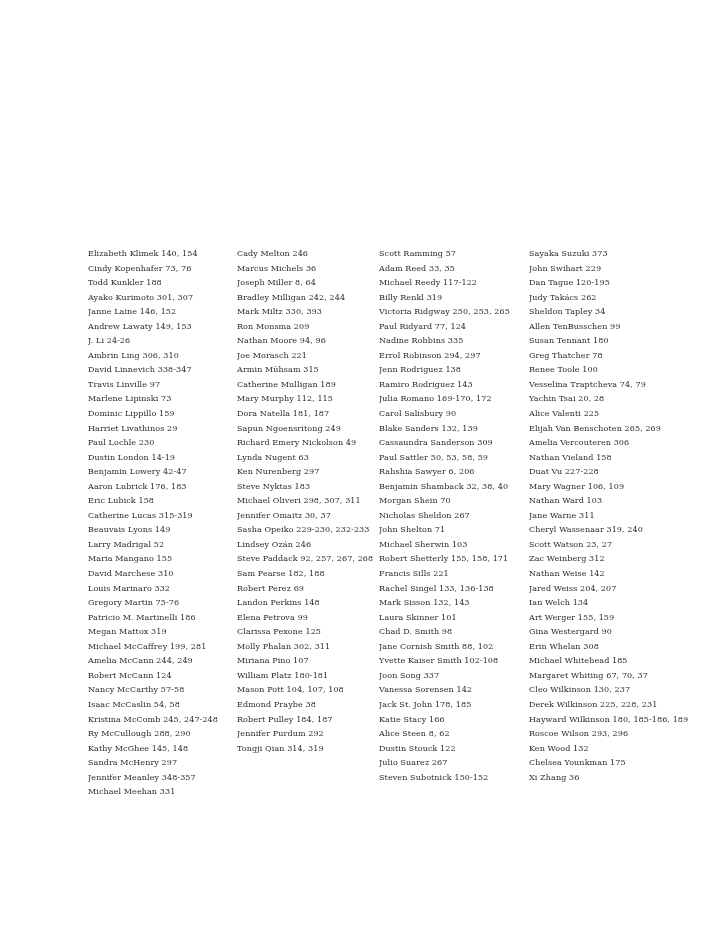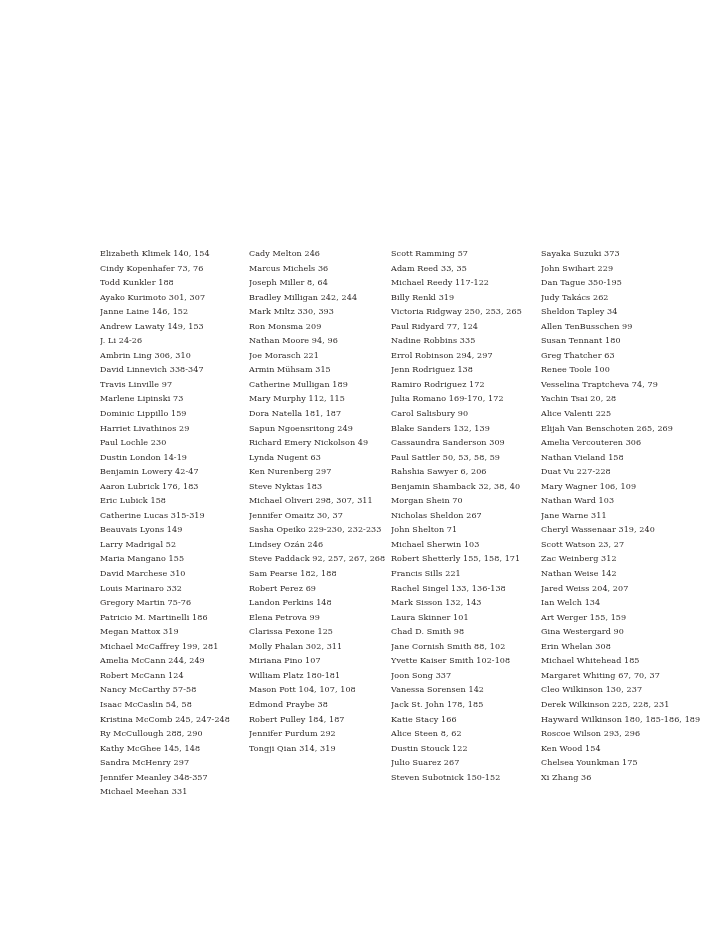--- a/index.html
+++ b/index.html
@@ -21,21 +21,20 @@
     background: #ffffff;
   }
   .index-block {
     position: absolute;
     left: 88px;
     top: 247px;
     width: 600px;
     display: grid;
     grid-template-columns: 149px 142px 150px 159px;
     align-items: start;
-    margin-left: 12px;
   }
   .index-col {
     display: block;
   }
   .index-entry {
     font-size: 8px;
     line-height: 14.55px;
     color: #2e2a28;
     letter-spacing: 0.1px;
     white-space: nowrap;
@@ -127,21 +126,21 @@
     <div class="index-col">
         <div class="index-entry">Scott Ramming 57</div>
         <div class="index-entry">Adam Reed 33, 35</div>
         <div class="index-entry">Michael Reedy 117-122</div>
         <div class="index-entry">Billy Renkl 319</div>
         <div class="index-entry">Victoria Ridgway 250, 253, 265</div>
         <div class="index-entry">Paul Ridyard 77, 124</div>
         <div class="index-entry">Nadine Robbins 335</div>
         <div class="index-entry">Errol Robinson 294, 297</div>
         <div class="index-entry">Jenn Rodriguez 138</div>
-        <div class="index-entry">Ramiro Rodriguez 172</div>
+        <div class="index-entry">Ramiro Rodriguez 143</div>
         <div class="index-entry">Julia Romano 169-170, 172</div>
         <div class="index-entry">Carol Salisbury 90</div>
         <div class="index-entry">Blake Sanders 132, 139</div>
         <div class="index-entry">Cassaundra Sanderson 309</div>
         <div class="index-entry">Paul Sattler 50, 53, 58, 59</div>
         <div class="index-entry">Rahshia Sawyer 6, 206</div>
         <div class="index-entry">Benjamin Shamback 32, 38, 40</div>
         <div class="index-entry">Morgan Shein 70</div>
         <div class="index-entry">Nicholas Sheldon 267</div>
         <div class="index-entry">John Shelton 71</div>
@@ -159,26 +158,26 @@
         <div class="index-entry">Jack St. John 178, 185</div>
         <div class="index-entry">Katie Stacy 166</div>
         <div class="index-entry">Alice Steen 8, 62</div>
         <div class="index-entry">Dustin Stouck 122</div>
         <div class="index-entry">Julio Suarez 267</div>
         <div class="index-entry">Steven Subotnick 150-152</div>
       </div>
     <div class="index-col">
         <div class="index-entry">Sayaka Suzuki 373</div>
         <div class="index-entry">John Swihart 229</div>
-        <div class="index-entry">Dan Tague 350-195</div>
+        <div class="index-entry">Dan Tague 120-195</div>
         <div class="index-entry">Judy Takács 262</div>
         <div class="index-entry">Sheldon Tapley 34</div>
         <div class="index-entry">Allen TenBusschen 99</div>
         <div class="index-entry">Susan Tennant 180</div>
-        <div class="index-entry">Greg Thatcher 63</div>
+        <div class="index-entry">Greg Thatcher 78</div>
         <div class="index-entry">Renee Toole 100</div>
         <div class="index-entry">Vesselina Traptcheva 74, 79</div>
         <div class="index-entry">Yachin Tsai 20, 28</div>
         <div class="index-entry">Alice Valenti 225</div>
         <div class="index-entry">Elijah Van Benschoten 265, 269</div>
         <div class="index-entry">Amelia Vercouteren 306</div>
         <div class="index-entry">Nathan Vieland 158</div>
         <div class="index-entry">Duat Vu 227-228</div>
         <div class="index-entry">Mary Wagner 106, 109</div>
         <div class="index-entry">Nathan Ward 103</div>
@@ -191,18 +190,18 @@
         <div class="index-entry">Ian Welch 134</div>
         <div class="index-entry">Art Werger 155, 159</div>
         <div class="index-entry">Gina Westergard 90</div>
         <div class="index-entry">Erin Whelan 308</div>
         <div class="index-entry">Michael Whitehead 185</div>
         <div class="index-entry">Margaret Whiting 67, 70, 37</div>
         <div class="index-entry">Cleo Wilkinson 130, 237</div>
         <div class="index-entry">Derek Wilkinson 225, 228, 231</div>
         <div class="index-entry">Hayward Wilkinson 180, 185-186, 189, 294</div>
         <div class="index-entry">Roscoe Wilson 293, 296</div>
-        <div class="index-entry">Ken Wood 154</div>
+        <div class="index-entry">Ken Wood 132</div>
         <div class="index-entry">Chelsea Younkman 175</div>
         <div class="index-entry">Xi Zhang 36</div>
       </div>
   </div>
 </div>
 
 </body></html>

